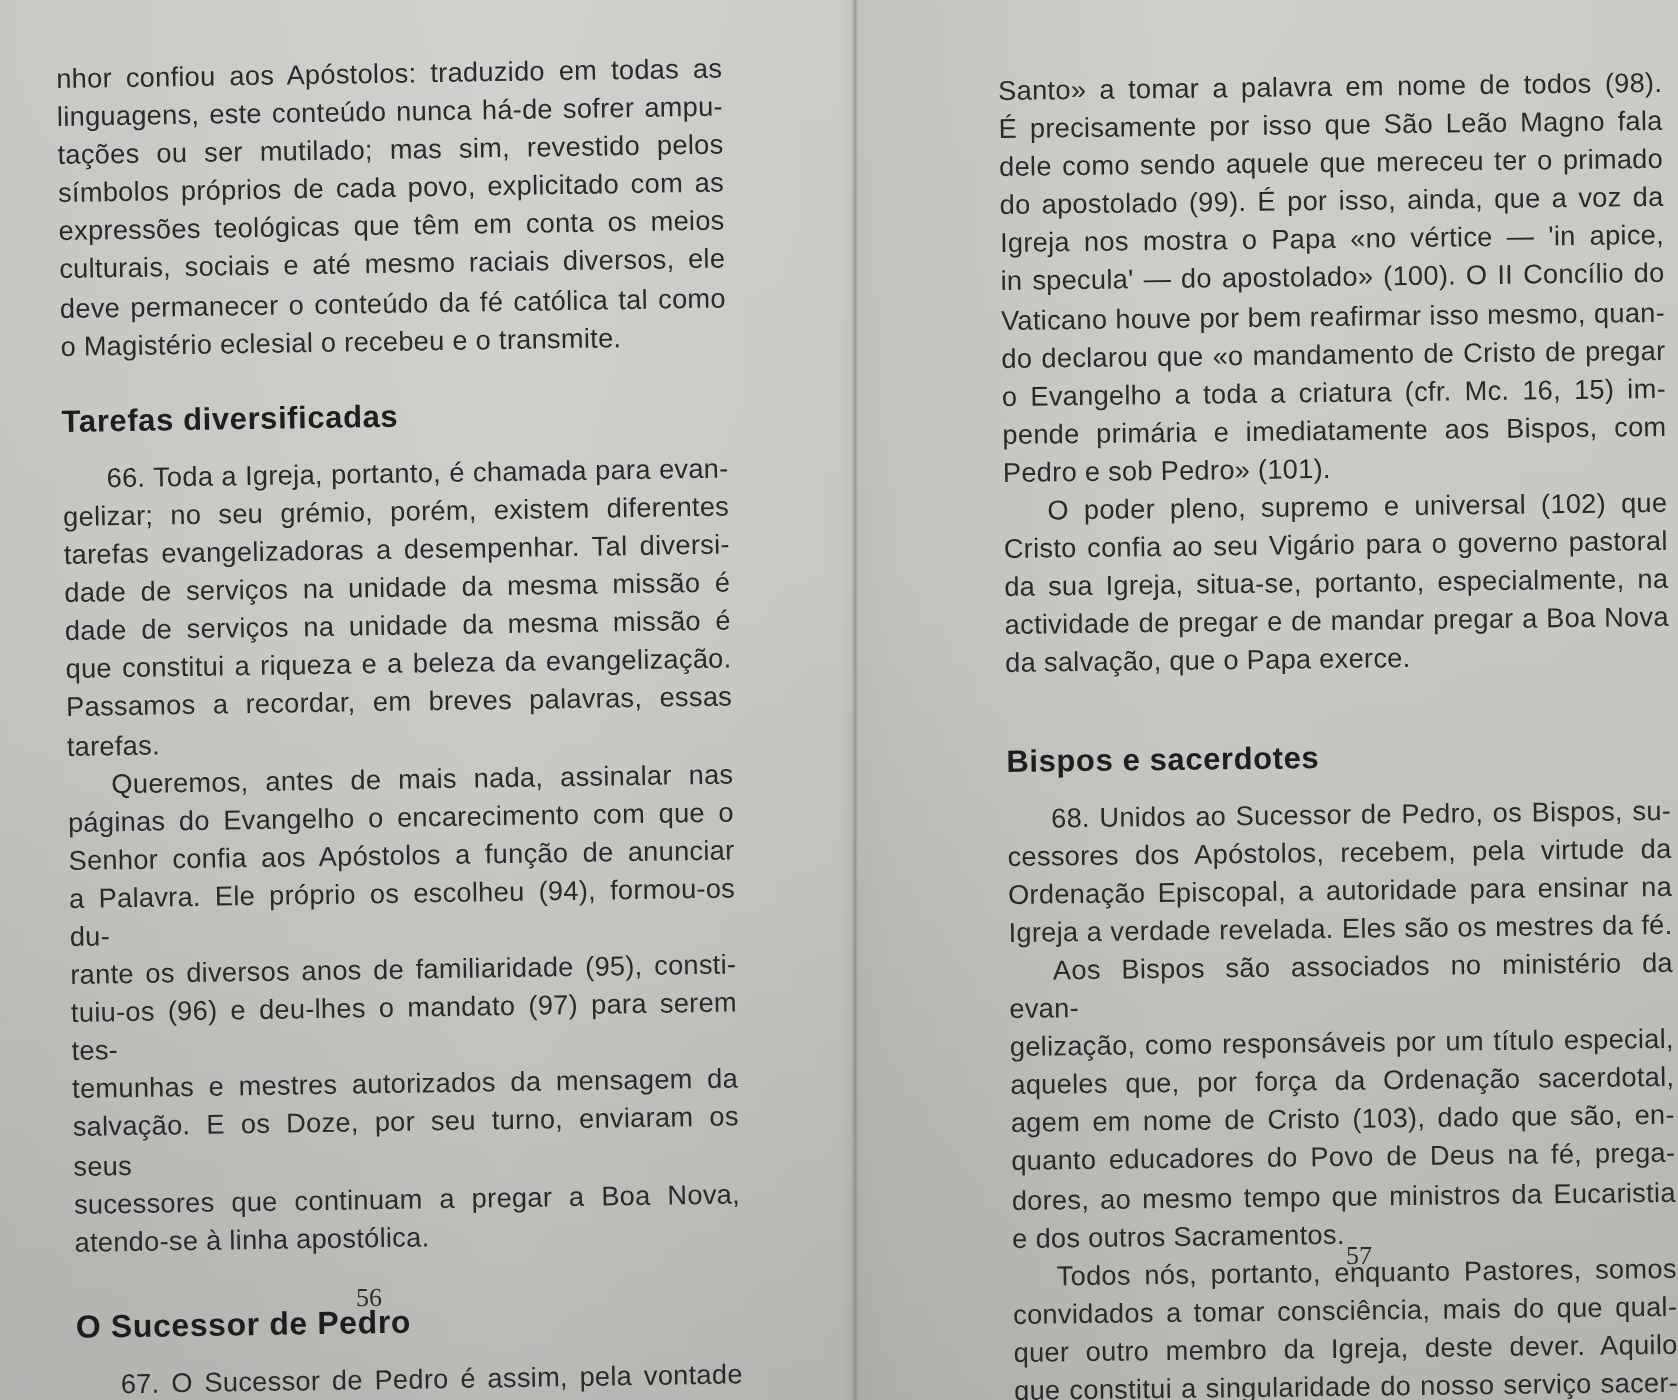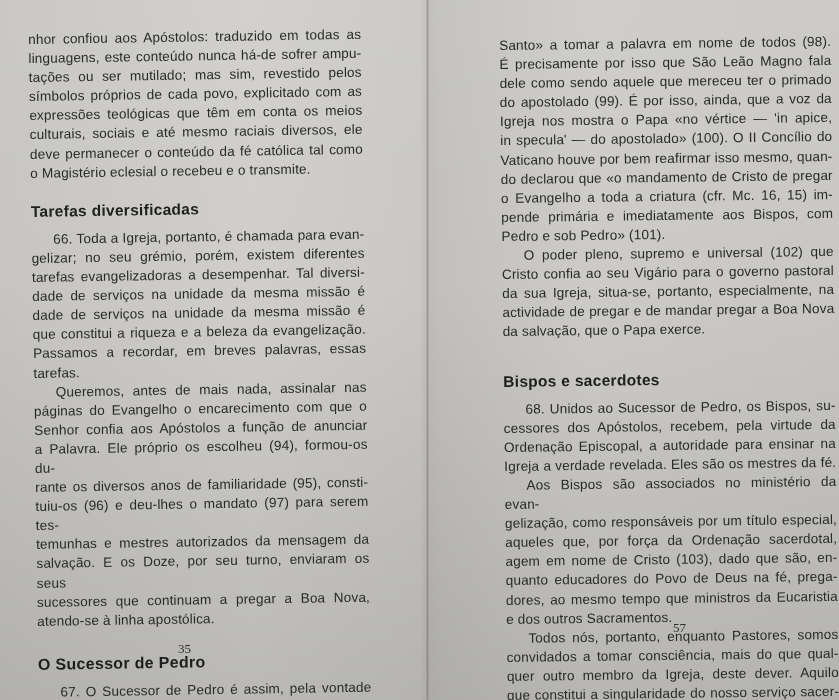--- a/index.html
+++ b/index.html
@@ -88,21 +88,21 @@
       </div>
 
       <h2 style="margin-top:24px; margin-bottom:9px; font-size:16px;">O Sucessor de Pedro</h2>
 
       <div>
         <p class="para-line indent">67. O Sucessor de Pedro é assim, pela vontade</p>
         <p class="para-line">de Cristo, encarregado do ministério preeminente de</p>
 
       </div>
     </div>
-    <div class="page-number">35</div>
+    <div class="page-number">56</div>
   </div>
 
   <div class="page right">
     <div class="text-block">
       <div>
         <p class="para-line">Santo» a tomar a palavra em nome de todos (98).</p>
         <p class="para-line">É precisamente por isso que São Leão Magno fala</p>
         <p class="para-line">dele como sendo aquele que mereceu ter o primado</p>
         <p class="para-line">do apostolado (99). É por isso, ainda, que a voz da</p>
         <p class="para-line">Igreja nos mostra o Papa «no vértice — 'in apice,</p>

